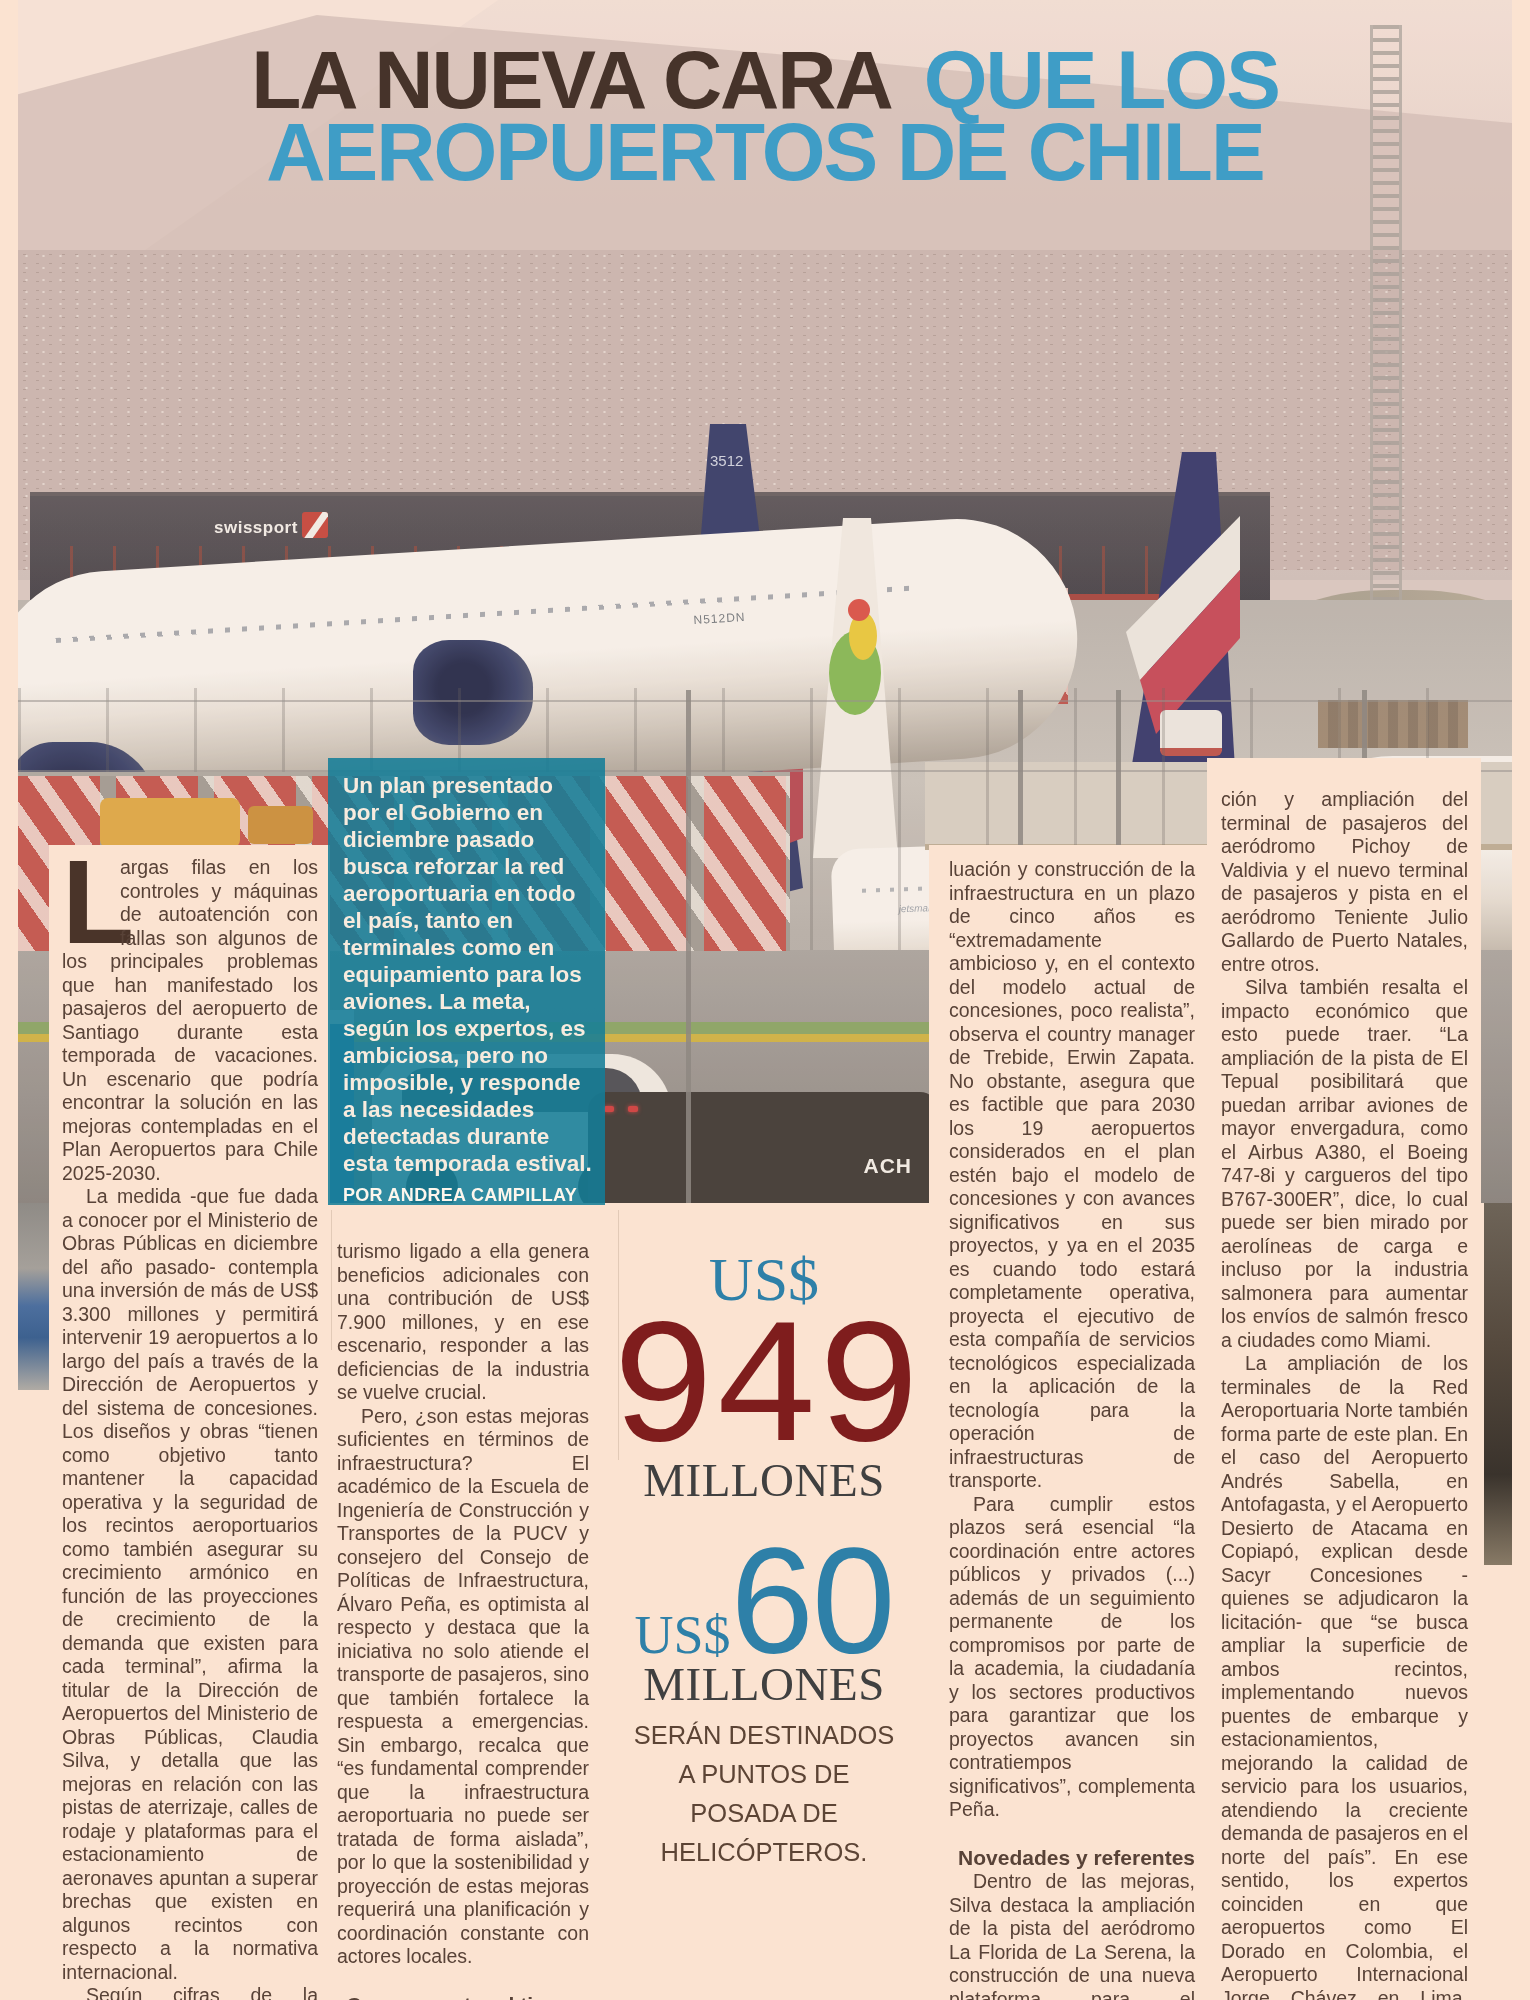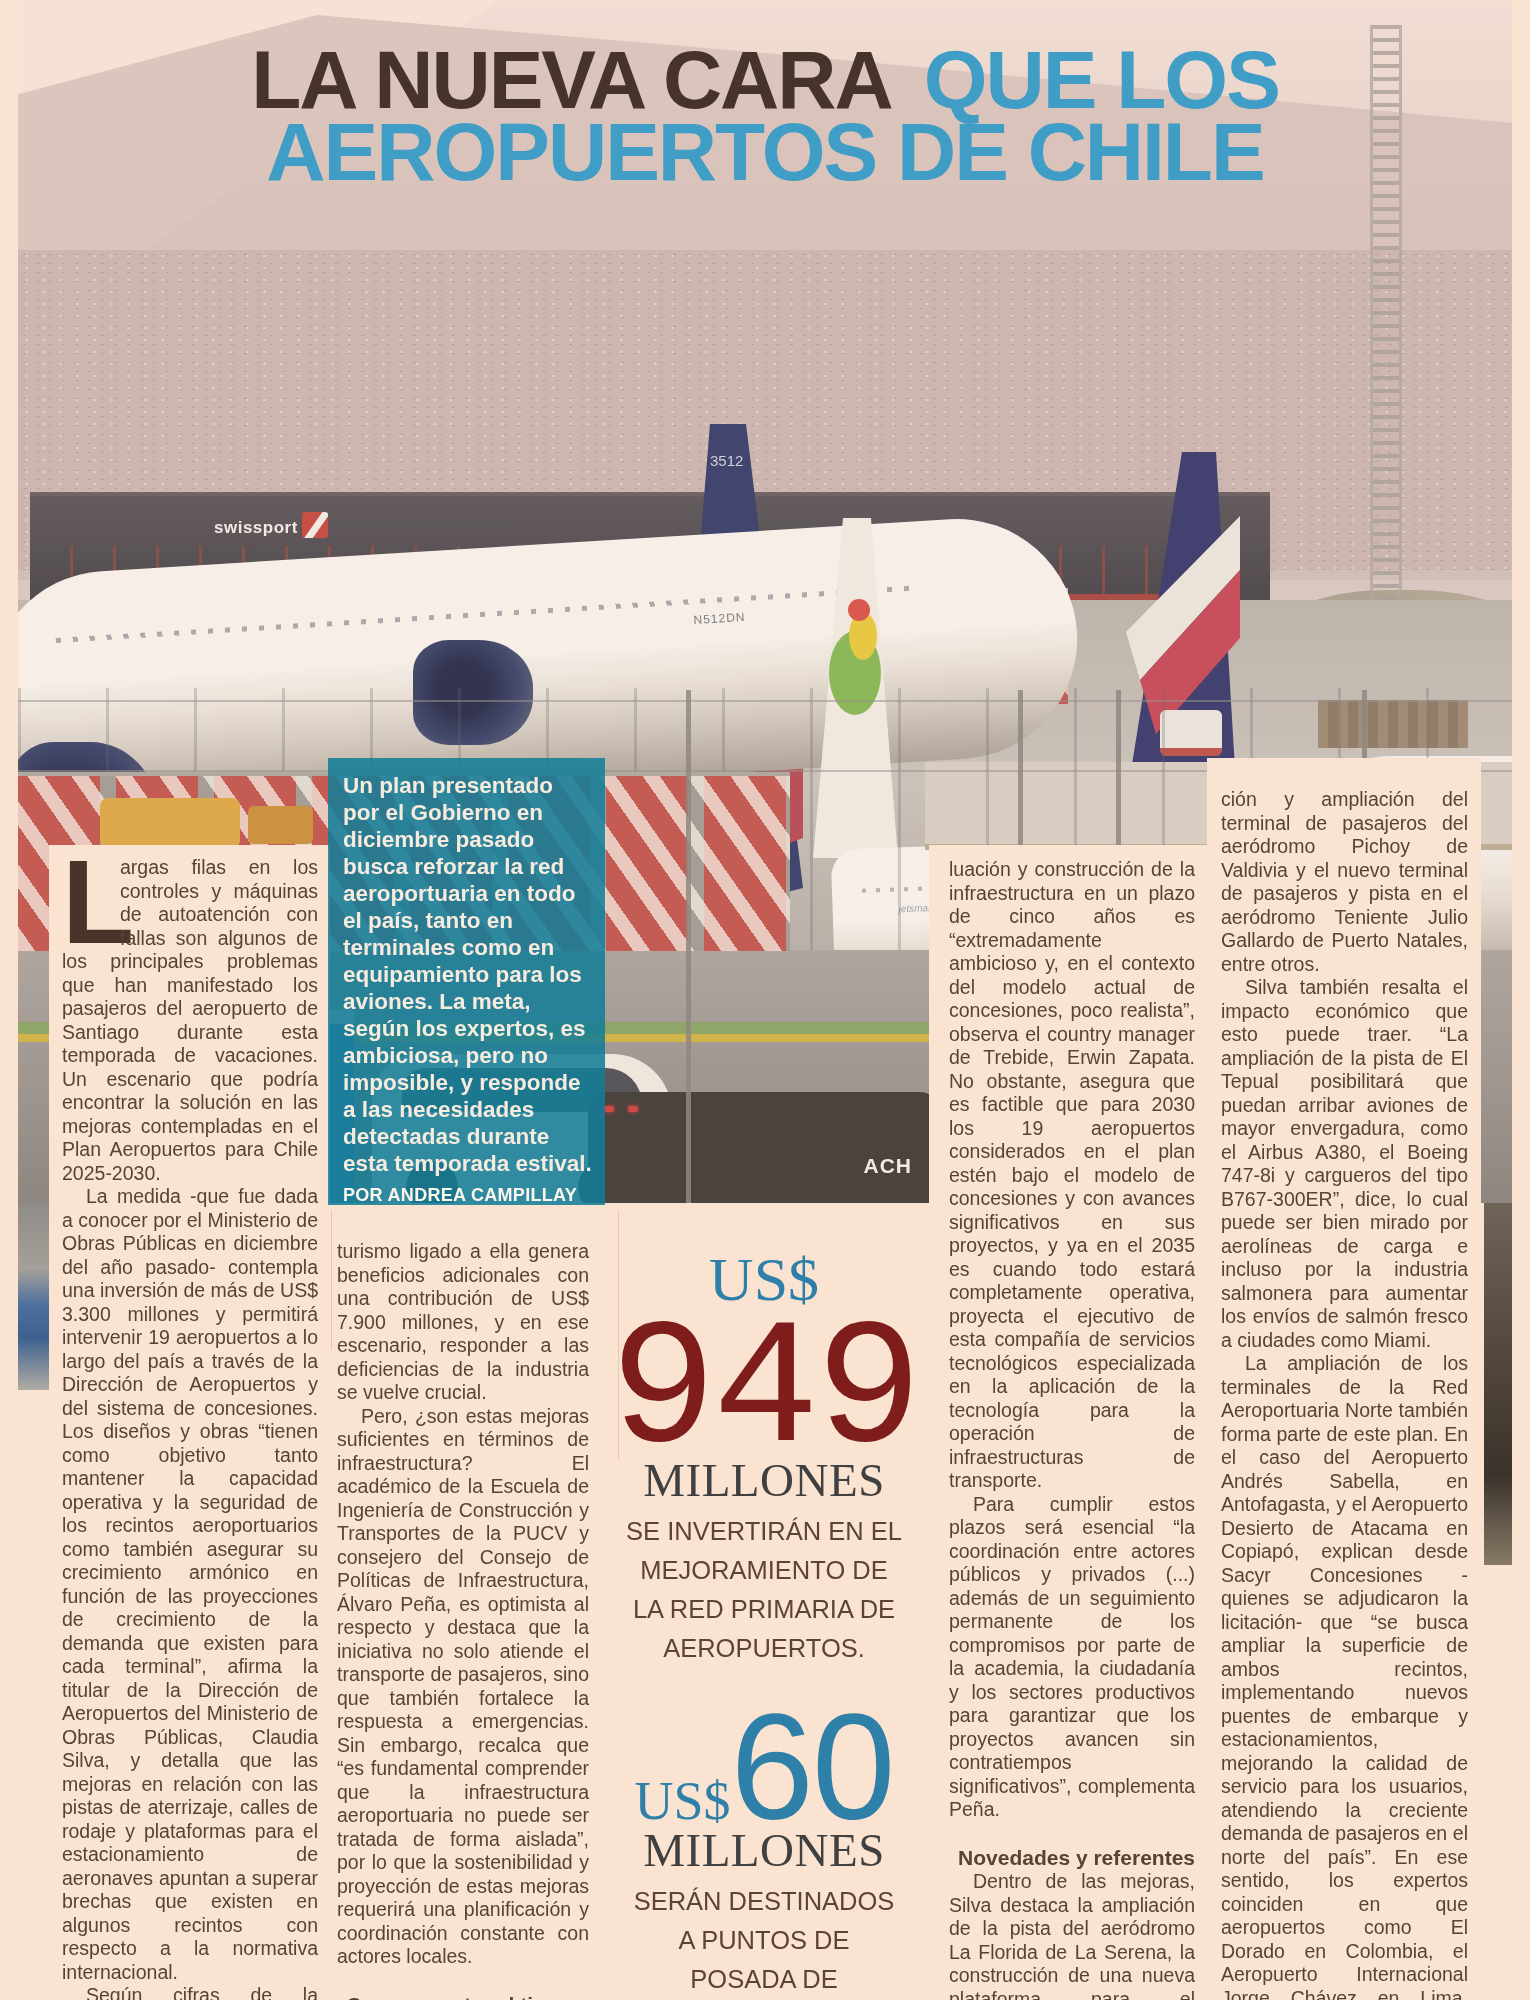--- a/index.html
+++ b/index.html
@@ -277,21 +277,20 @@
     <p>turismo ligado a ella genera beneficios adicionales con una contribución de US$ 7.900 millones, y en ese escenario, responder a las deficiencias de la industria se vuelve crucial.</p>
     <p class="ind">Pero, ¿son estas mejoras suficientes en términos de infraestructura? El académico de la Escuela de Ingeniería de Construcción y Transportes de la PUCV y consejero del Consejo de Políticas de Infraestructura, Álvaro Peña, es optimista al respecto y destaca que la iniciativa no solo atiende el transporte de pasajeros, sino que también fortalece la respuesta a emergencias. Sin embargo, recalca que “es fundamental comprender que la infraestructura aeroportuaria no puede ser tratada de forma aislada”, por lo que la sostenibilidad y proyección de estas mejoras requerirá una planificación y coordinación constante con actores locales.</p>
     <p class="subhead">Carrera contra el tiempo</p>
 
   </div>
 
   <div class="stats">
     <div class="stat-cur">US$</div>
     <div class="stat-big">949</div>
     <div class="stat-unit">MILLONES</div>
-    <div class="stat-cap">SE INVERTIRÁN EN EL MEJORAMIENTO DE LA RED PRIMARIA DE AEROPUERTOS.</div>
     <div class="stat2-row">
       <span class="stat-cur2">US$</span>
       <span class="stat-big2">60</span>
     </div>
     <div class="stat-unit">MILLONES</div>
     <div class="stat-cap">SERÁN DESTINADOS A PUNTOS DE POSADA DE HELICÓPTEROS.</div>
   </div>
 
   <div class="coltext col4">
     <p>luación y construcción de la infraestructura en un plazo de cinco años es “extremadamente ambicioso y, en el contexto del modelo actual de concesiones, poco realista”, observa el country manager de Trebide, Erwin Zapata. No obstante, asegura que es factible que para 2030 los 19 aeropuertos considerados en el plan estén bajo el modelo de concesiones y con avances significativos en sus proyectos, y ya en el 2035 es cuando todo estará completamente operativa, proyecta el ejecutivo de esta compañía de servicios tecnológicos especializada en la aplicación de la tecnología para la operación de infraestructuras de transporte.</p>

